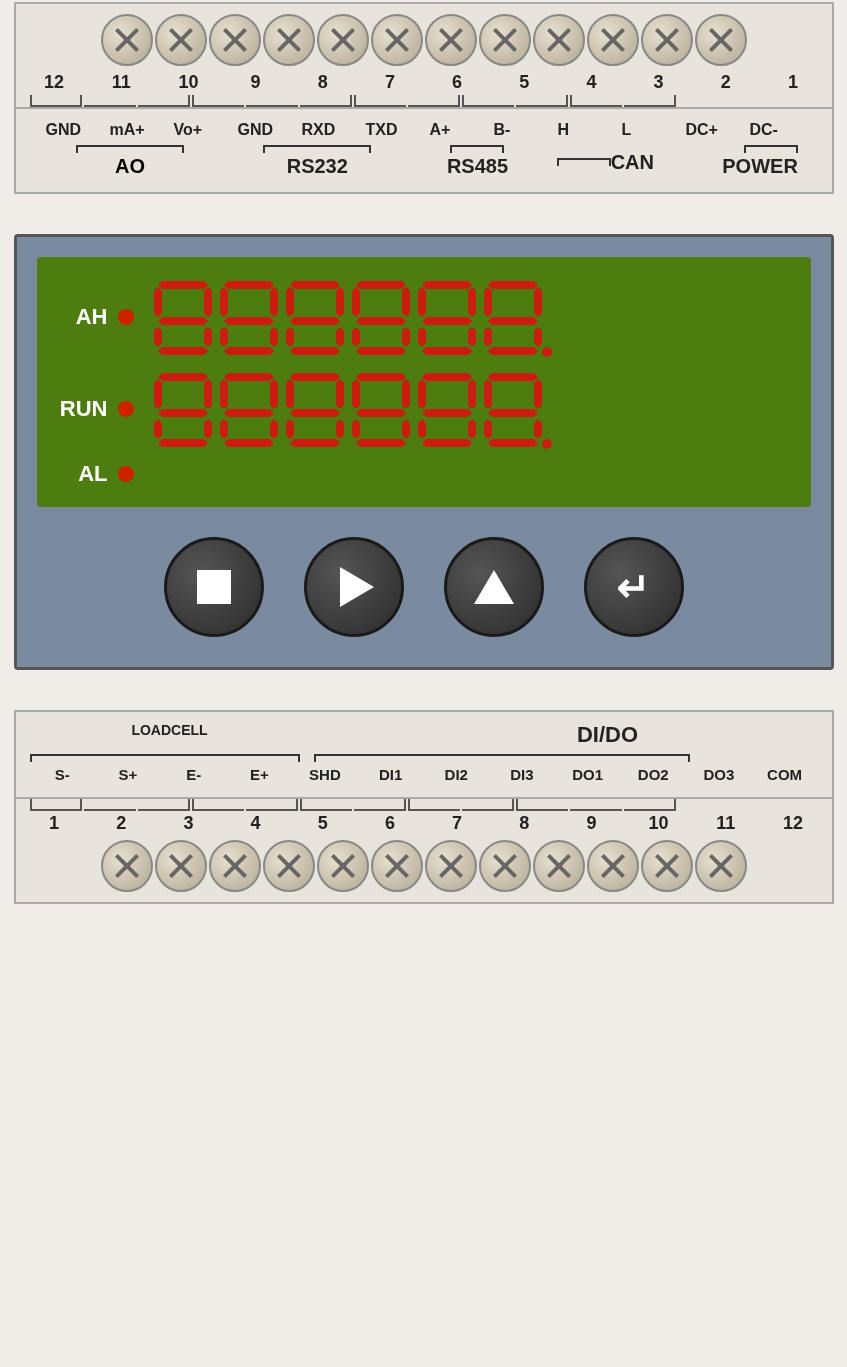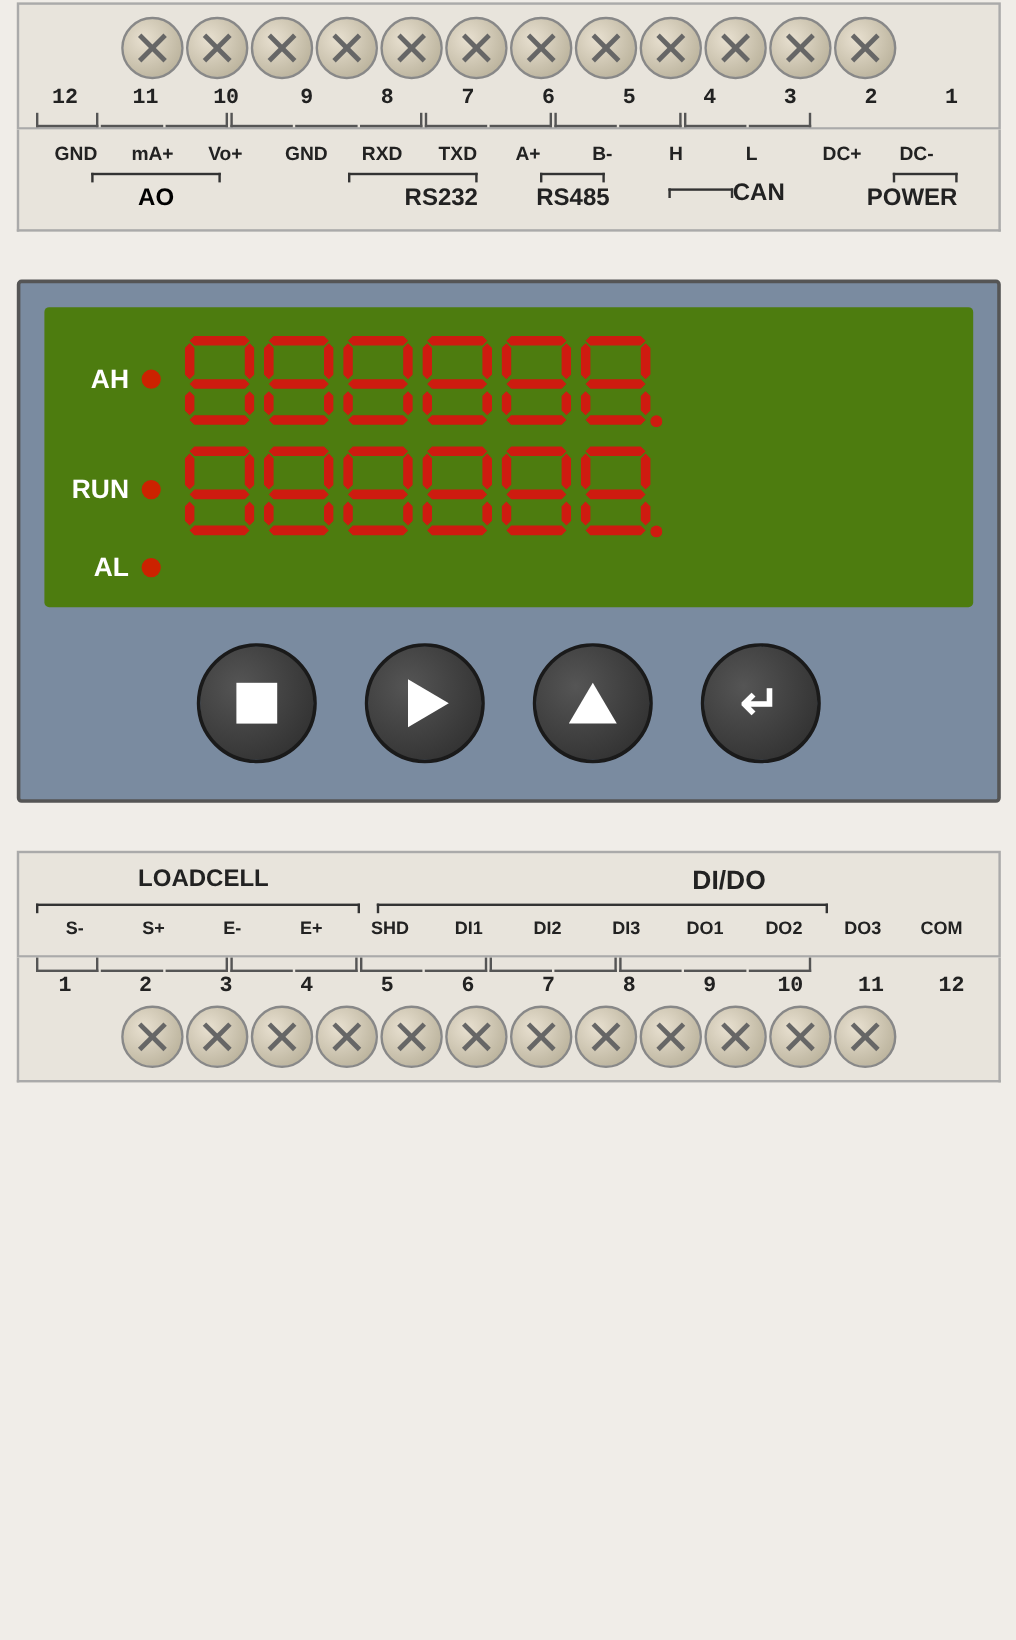--- a/index.html
+++ b/index.html
@@ -46,24 +46,24 @@
       position: absolute;
       width: 30px;
       height: 4px;
       background: #666;
       transform: rotate(-45deg);
     }
 
     
     .number-row {
       display: flex;
+      justify-content: center;
       align-items: center;
       gap: 18px;
       padding: 2px 0;
-      font-family: Liberation Mono, monospace;
     }
     .num-cell {
       width: 52px;
       text-align: center;
       font-size: 18px;
       font-weight: bold;
       color: #222;
     }
     .pin-labels {
       display: flex;
@@ -274,21 +274,21 @@
     <div class="pin-label-item">DC-</div>
   </div>
 
   <div style="display:flex; justify-content:space-around; margin-top: 6px; padding: 0 8px; gap:2px;">
 
     <div style="display:flex; flex-direction:column; align-items:center; width: 162px;">
       <div style="width:108px; border-top:2px solid #333; border-left:2px solid #333; border-right:2px solid #333; height:8px;"></div>
       <div style="font-size:20px; font-weight:bold; color:#000000; margin-top:2px;">AO</div>
     </div>
 
-    <div style="display:flex; flex-direction:column; align-items:flex-end; width: 162px;">
+    <div style="display:flex; flex-direction:column; align-items:center; width: 162px;">
       <div style="width:108px; border-top:2px solid #333; border-left:2px solid #333; border-right:2px solid #333; height:8px;"></div>
       <div style="font-size:20px; font-weight:bold; color:#222; margin-top:2px;">RS232</div>
     </div>
 
     <div style="display:flex; flex-direction:column; align-items:center; width: 108px;">
       <div style="width:54px; border-top:2px solid #333; border-left:2px solid #333; border-right:2px solid #333; height:8px;"></div>
       <div style="font-size:20px; font-weight:bold; color:#222; margin-top:2px;">RS485</div>
     </div>
 
     <div style="display:flex; flex-direction:row; align-items:center; width: 108px;">
@@ -497,21 +497,21 @@
   </div>
 </div>
 
 <div class="spacer"></div>
 
 <div style="width:820px; background:#e8e4dc; border:2px solid #aaa; padding:10px 14px 14px 14px;">
 
   <div style="display:flex; justify-content:space-between; margin-bottom: 6px; padding: 0 0;">
 
     <div style="display:flex; flex-direction:column; align-items:center; width:280px;">
-      <div style="font-size:20px; font-weight:bold; color:#222;">LOADCELL</div>
+      <div style="font-size:14px; font-weight:bold; color:#222;">LOADCELL</div>
     </div>
 
     <div style="display:flex; flex-direction:column; align-items:center; width:420px;">
       <div style="font-size:22px; font-weight:bold; color:#222;">DI/DO</div>
     </div>
   </div>
 
   <div style="display:flex; gap:2px; padding:0 0; margin-bottom:4px;">
 
     <div style="width:270px; border-top:2px solid #333; border-left:2px solid #333; border-right:2px solid #333; height:8px;"></div>

